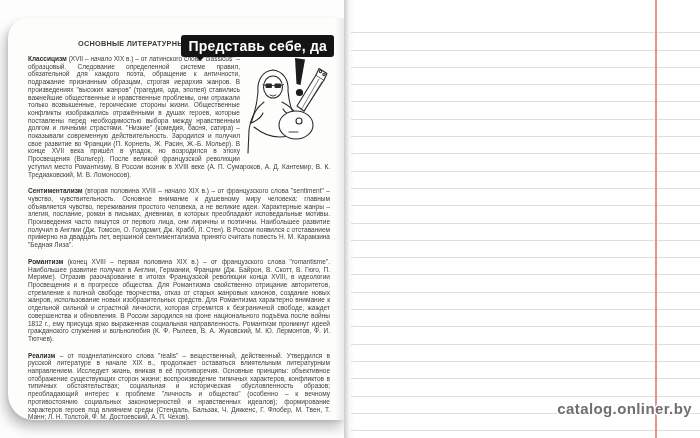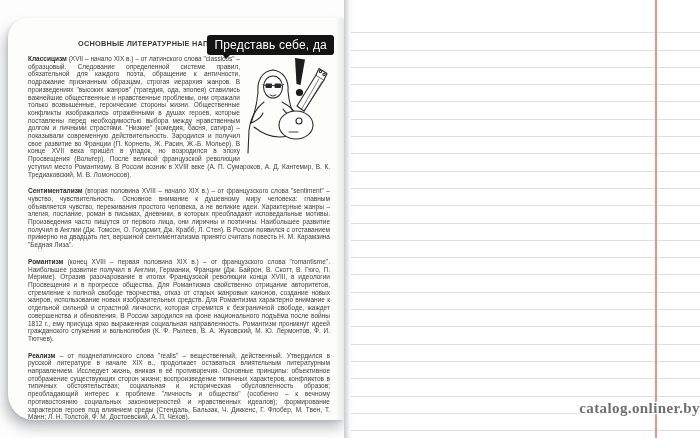--- a/index.html
+++ b/index.html
@@ -22,21 +22,21 @@
   }
   .page-content{position:absolute;left:20px;top:20px;width:302px;}
   .heading-row{position:relative;height:14px;margin-bottom:3px;}
   .page-heading{
     position:absolute;left:50px;top:1px;margin:0;
     font-size:7.3px;font-weight:bold;letter-spacing:.25px;color:#3a3a3a;white-space:nowrap;
   }
   .speech-bubble{
     position:absolute;right:-4px;top:-3px;
     background:#141414;color:#fff;
-    font-size:12px;font-weight:normal;letter-spacing:.2px;
+    font-size:14px;font-weight:bold;letter-spacing:.2px;
     padding:2.5px 7px 3px;border-radius:3px;white-space:nowrap;
   }
   .speech-bubble::after{
     content:"";position:absolute;left:15px;bottom:-4.5px;
     border-left:4px solid transparent;border-right:5px solid transparent;
     border-top:5px solid #141414;
   }
   .body-text p{
     margin:0 0 9px;
     font-size:6.5px;line-height:7.7px;color:#3e3e3e;
@@ -61,24 +61,23 @@
     background:repeating-linear-gradient(to bottom,
       rgba(0,0,0,0) 0px, rgba(0,0,0,0) 16.3px,
       #dcdee1 16.3px, #dcdee1 17.3px);
   }
   .margin-line{
     position:absolute;left:311px;top:0;width:1.8px;height:100%;
     background:#e98d85;opacity:.95;
   }
   
   .watermark{
-    position:absolute;right:0;bottom:21px;
+    position:absolute;right:8px;bottom:21px;
     font-size:15px;font-weight:bold;letter-spacing:.4px;color:#6f6f6f;
     text-shadow:-1px -1px 0 #fff, 1px -1px 0 #fff, -1px 1px 0 #fff, 1px 1px 0 #fff, 0 0 3px #fff;
-    font-family:Liberation Serif, serif;
   }
 </style>
 </head>
 <body>
 
 <div class="left-page">
   <div class="page-content">
     <div class="heading-row">
       <h1 class="page-heading">ОСНОВНЫЕ ЛИТЕРАТУРНЫЕ НАПРАВЛЕНИЯ</h1>
       <div class="speech-bubble">Представь себе, да</div>

